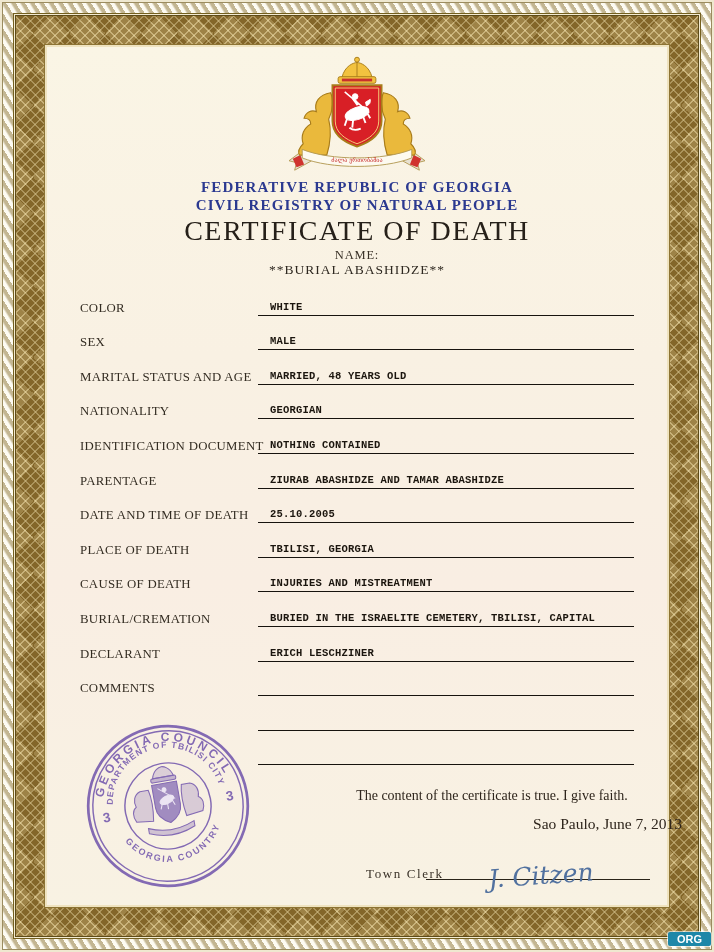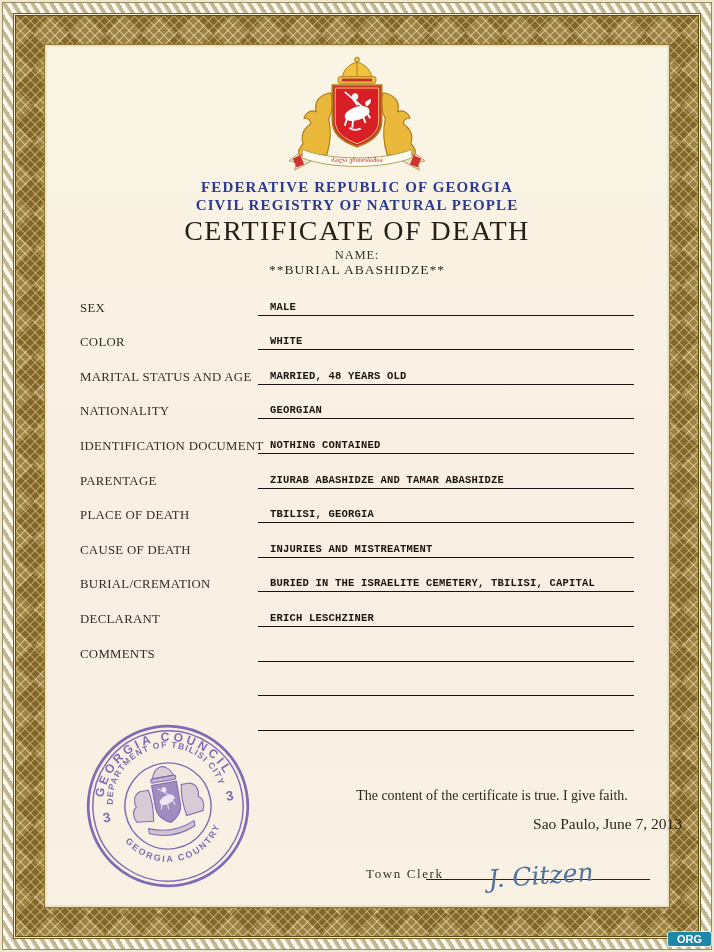--- a/index.html
+++ b/index.html
@@ -126,42 +126,46 @@
       <div>FEDERATIVE REPUBLIC OF GEORGIA</div>
       <div>CIVIL REGISTRY OF NATURAL PEOPLE</div>
     </div>
 
     <div class="doc-title">CERTIFICATE OF DEATH</div>
     <div class="name-label">NAME:</div>
     <div class="name-value">**BURIAL ABASHIDZE**</div>
 
     <div class="fields" id="fields">
         <div class="frow">
+          <span class="flabel">COLOR</span>
+          <span class="fline">WHITE</span>
+        </div>
+        <div class="frow">
           <span class="flabel">SEX</span>
           <span class="fline">MALE</span>
         </div>
         <div class="frow">
-          <span class="flabel">COLOR</span>
-          <span class="fline">WHITE</span>
-        </div>
-        <div class="frow">
           <span class="flabel">MARITAL STATUS AND AGE</span>
           <span class="fline">MARRIED, 48 YEARS OLD</span>
         </div>
         <div class="frow">
           <span class="flabel">NATIONALITY</span>
           <span class="fline">GEORGIAN</span>
         </div>
         <div class="frow">
           <span class="flabel">IDENTIFICATION DOCUMENT</span>
           <span class="fline">NOTHING CONTAINED</span>
         </div>
         <div class="frow">
           <span class="flabel">PARENTAGE</span>
           <span class="fline">ZIURAB ABASHIDZE AND TAMAR ABASHIDZE</span>
+        </div>
+        <div class="frow">
+          <span class="flabel">DATE AND TIME OF DEATH</span>
+          <span class="fline">25.10.2005</span>
         </div>
         <div class="frow">
           <span class="flabel">PLACE OF DEATH</span>
           <span class="fline">TBILISI, GEORGIA</span>
         </div>
         <div class="frow">
           <span class="flabel">CAUSE OF DEATH</span>
           <span class="fline">INJURIES AND MISTREATMENT</span>
         </div>
         <div class="frow">

